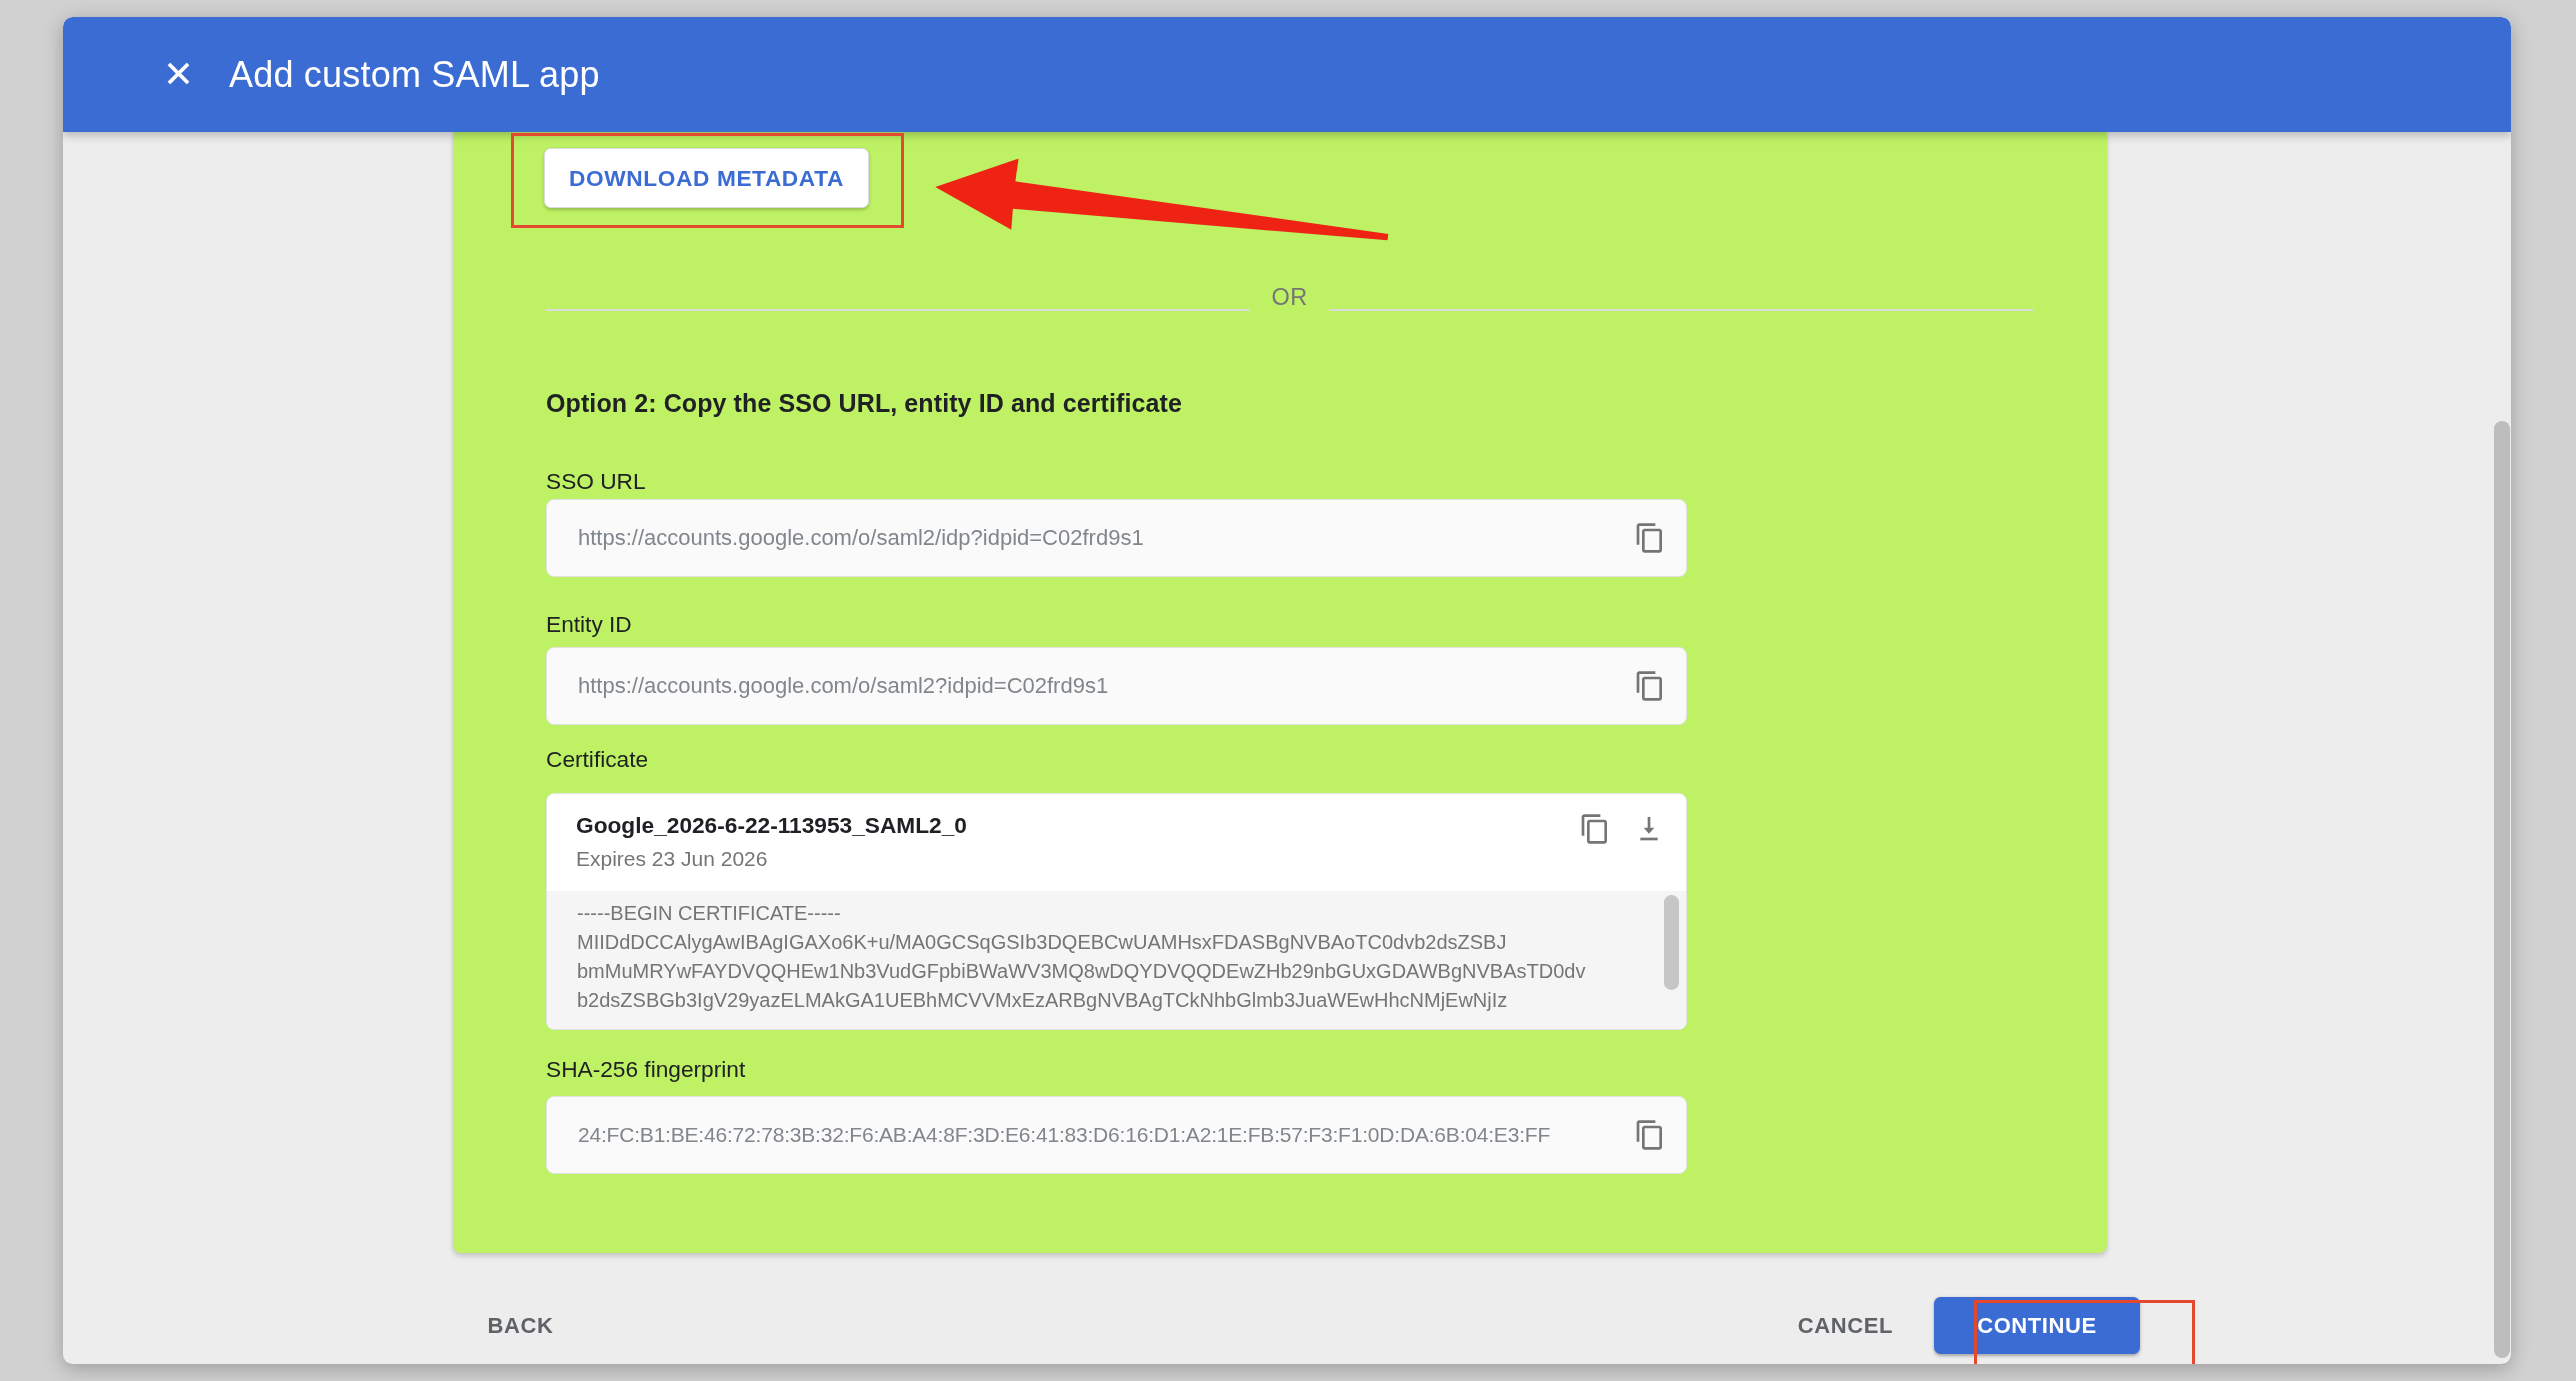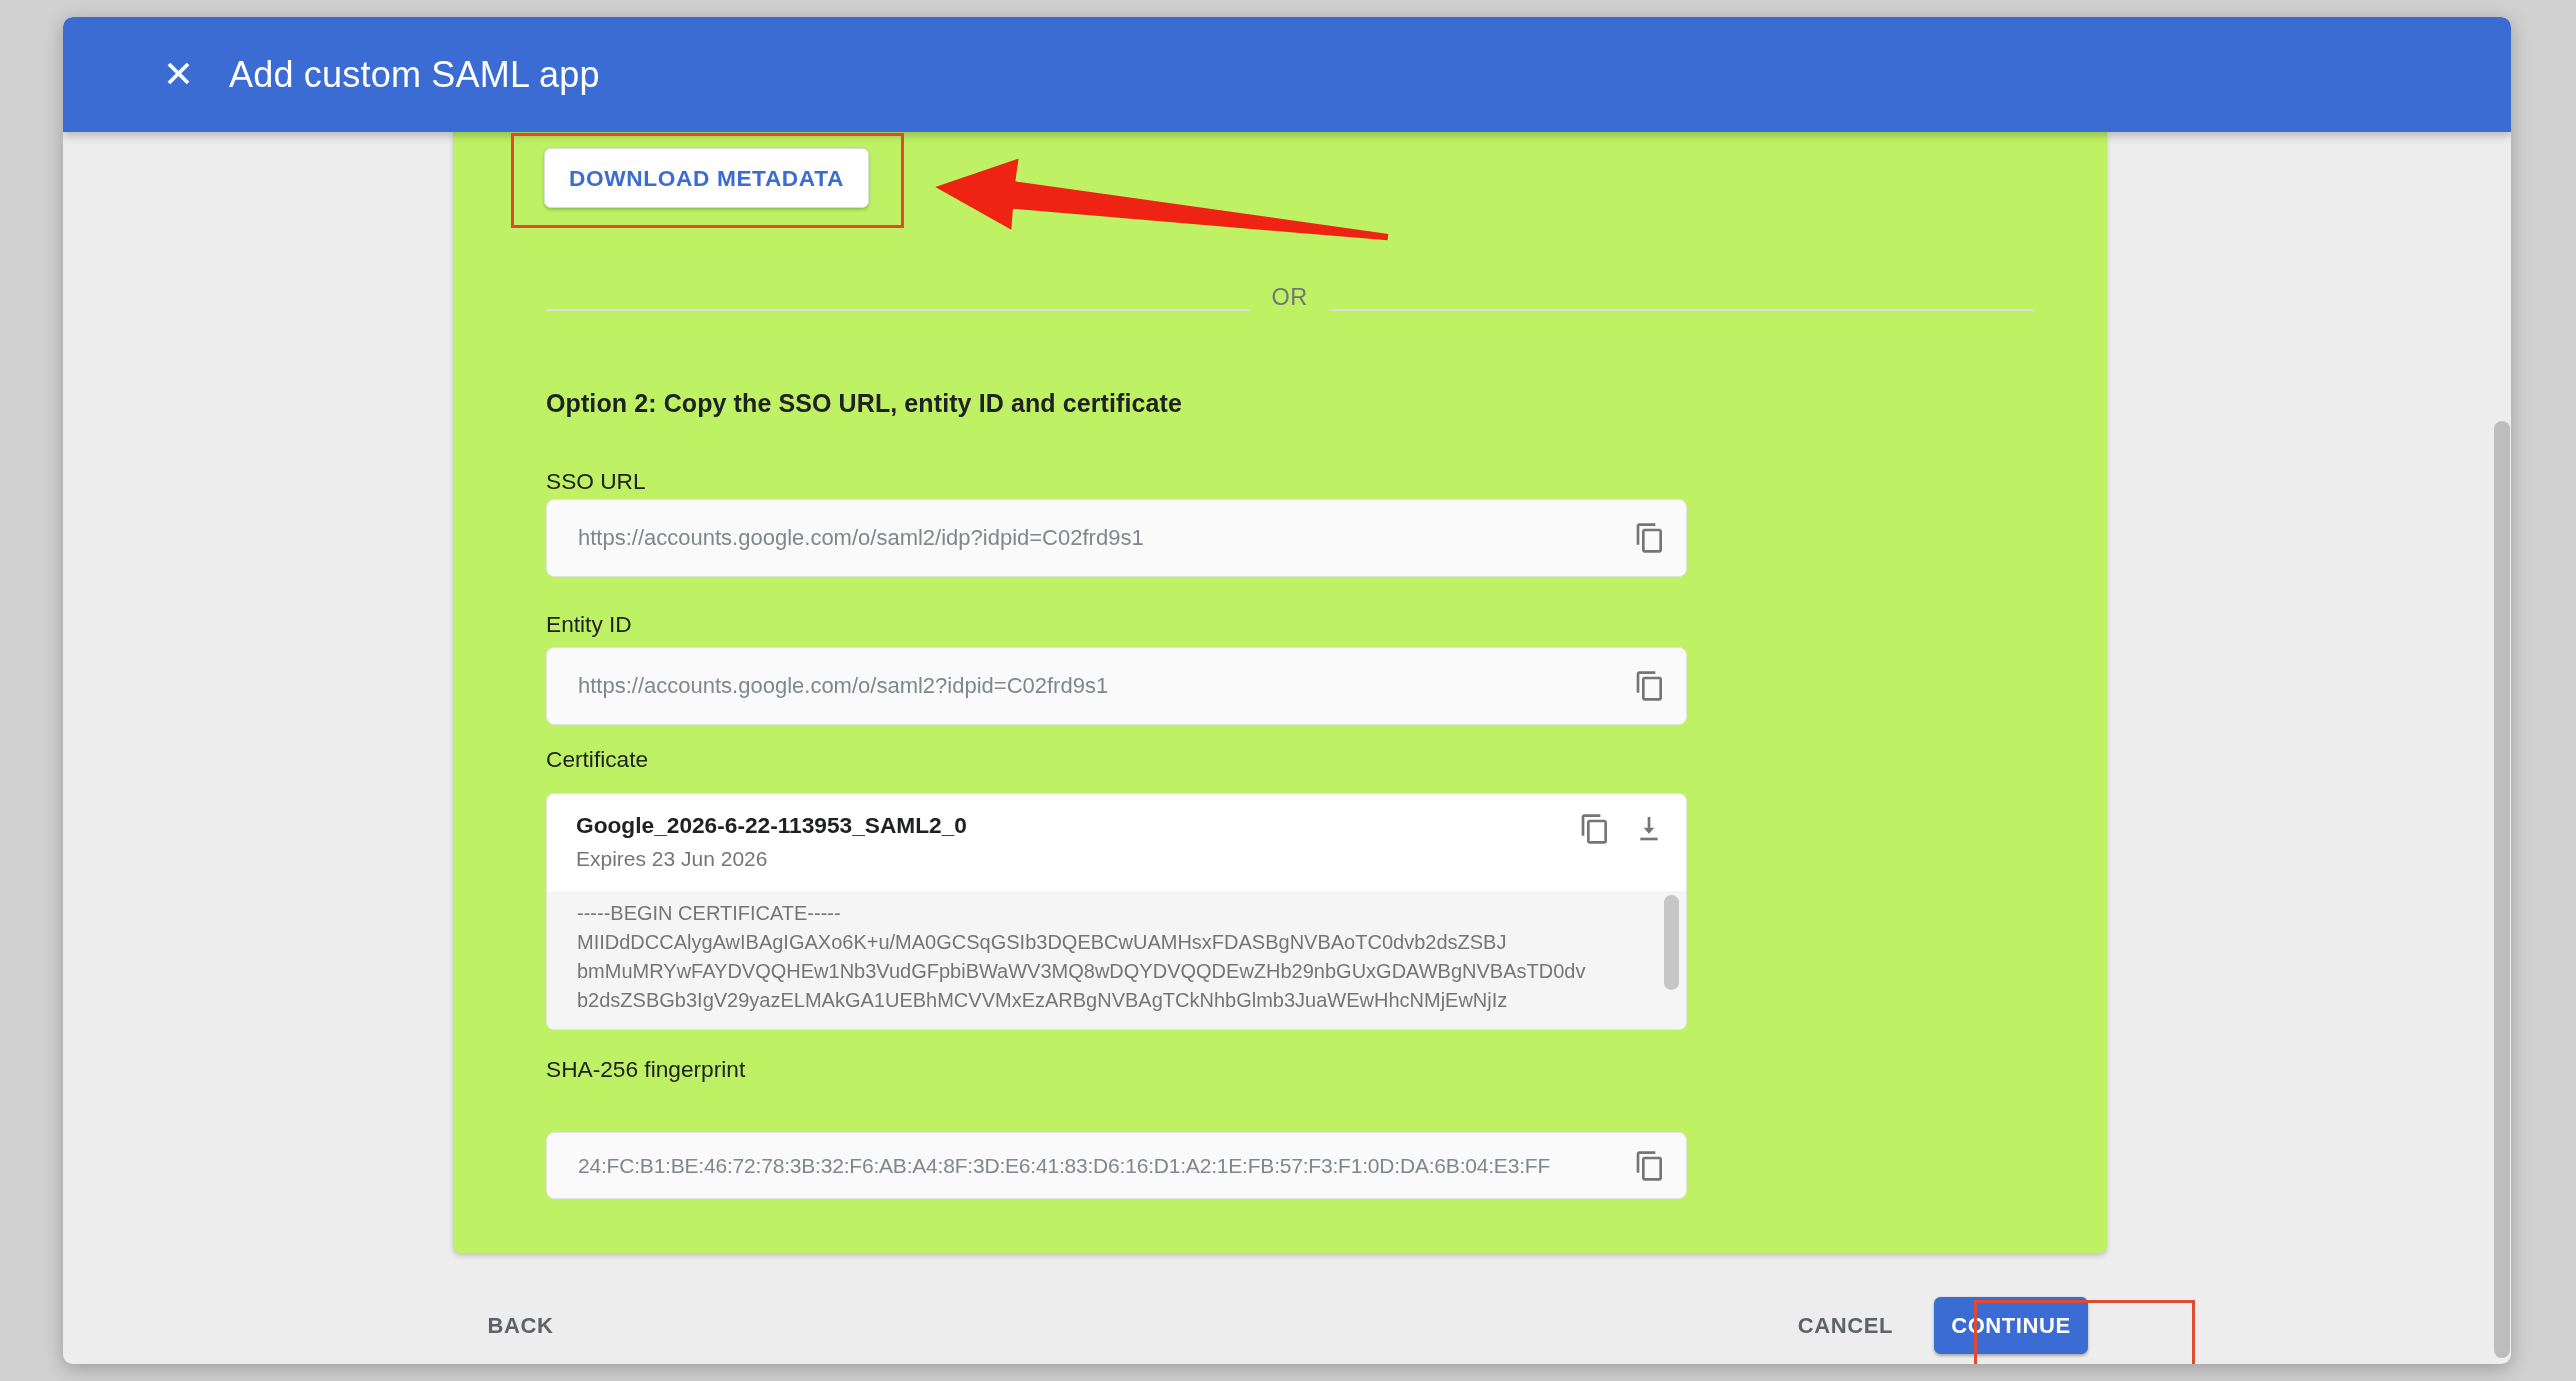--- a/index.html
+++ b/index.html
@@ -72,21 +72,21 @@
   .lbl-cert{top:614px;}
   .lbl-sha{top:924px;}
 
   .field{
     position:absolute;left:93px;width:1141px;height:78px;box-sizing:border-box;
     background:#fafafa;border:1.6px solid #e2e2e2;border-radius:8px;
     display:flex;align-items:center;
   }
   .fld-sso{top:367px;}
   .fld-entity{top:515px;}
-  .fld-sha{top:1000px;height:67px;}
+  .fld-sha{top:964px;height:78px;}
   .field .value{
     padding-left:31px;color:#80868b;font-size:22px;white-space:nowrap;
     overflow:hidden;flex:1;
   }
   .fld-sha .value{font-size:21px;letter-spacing:-0.2px;}
 
   .icon-btn{
     position:absolute;background:none;border:none;padding:0;cursor:pointer;
     color:#757575;display:flex;align-items:center;justify-content:center;
   }
@@ -120,21 +120,21 @@
   }
 
   
   .text-btn{
     position:absolute;top:1280px;height:57px;background:none;border:none;
     color:#5f6368;font-size:22px;font-weight:bold;letter-spacing:0.6px;cursor:pointer;
   }
   .back-btn{left:397px;width:121px;}
   .cancel-btn{left:1718px;width:129px;}
   .continue-btn{
-    position:absolute;left:1871px;top:1280px;width:154px;height:57px;
+    position:absolute;left:1871px;top:1280px;width:206px;height:57px;
     background:#3b6cd3;border:none;border-radius:6.5px;
     color:#fff;font-size:22px;font-weight:bold;letter-spacing:0.6px;
     box-shadow:0 1.6px 3.2px rgba(0,0,0,.3);cursor:pointer;
   }
 
   
   .dialog-scroll-thumb{
     position:absolute;left:2431px;top:404px;width:16px;height:937px;
     background:#bdbdbd;border-radius:8px;cursor:pointer;
   }

